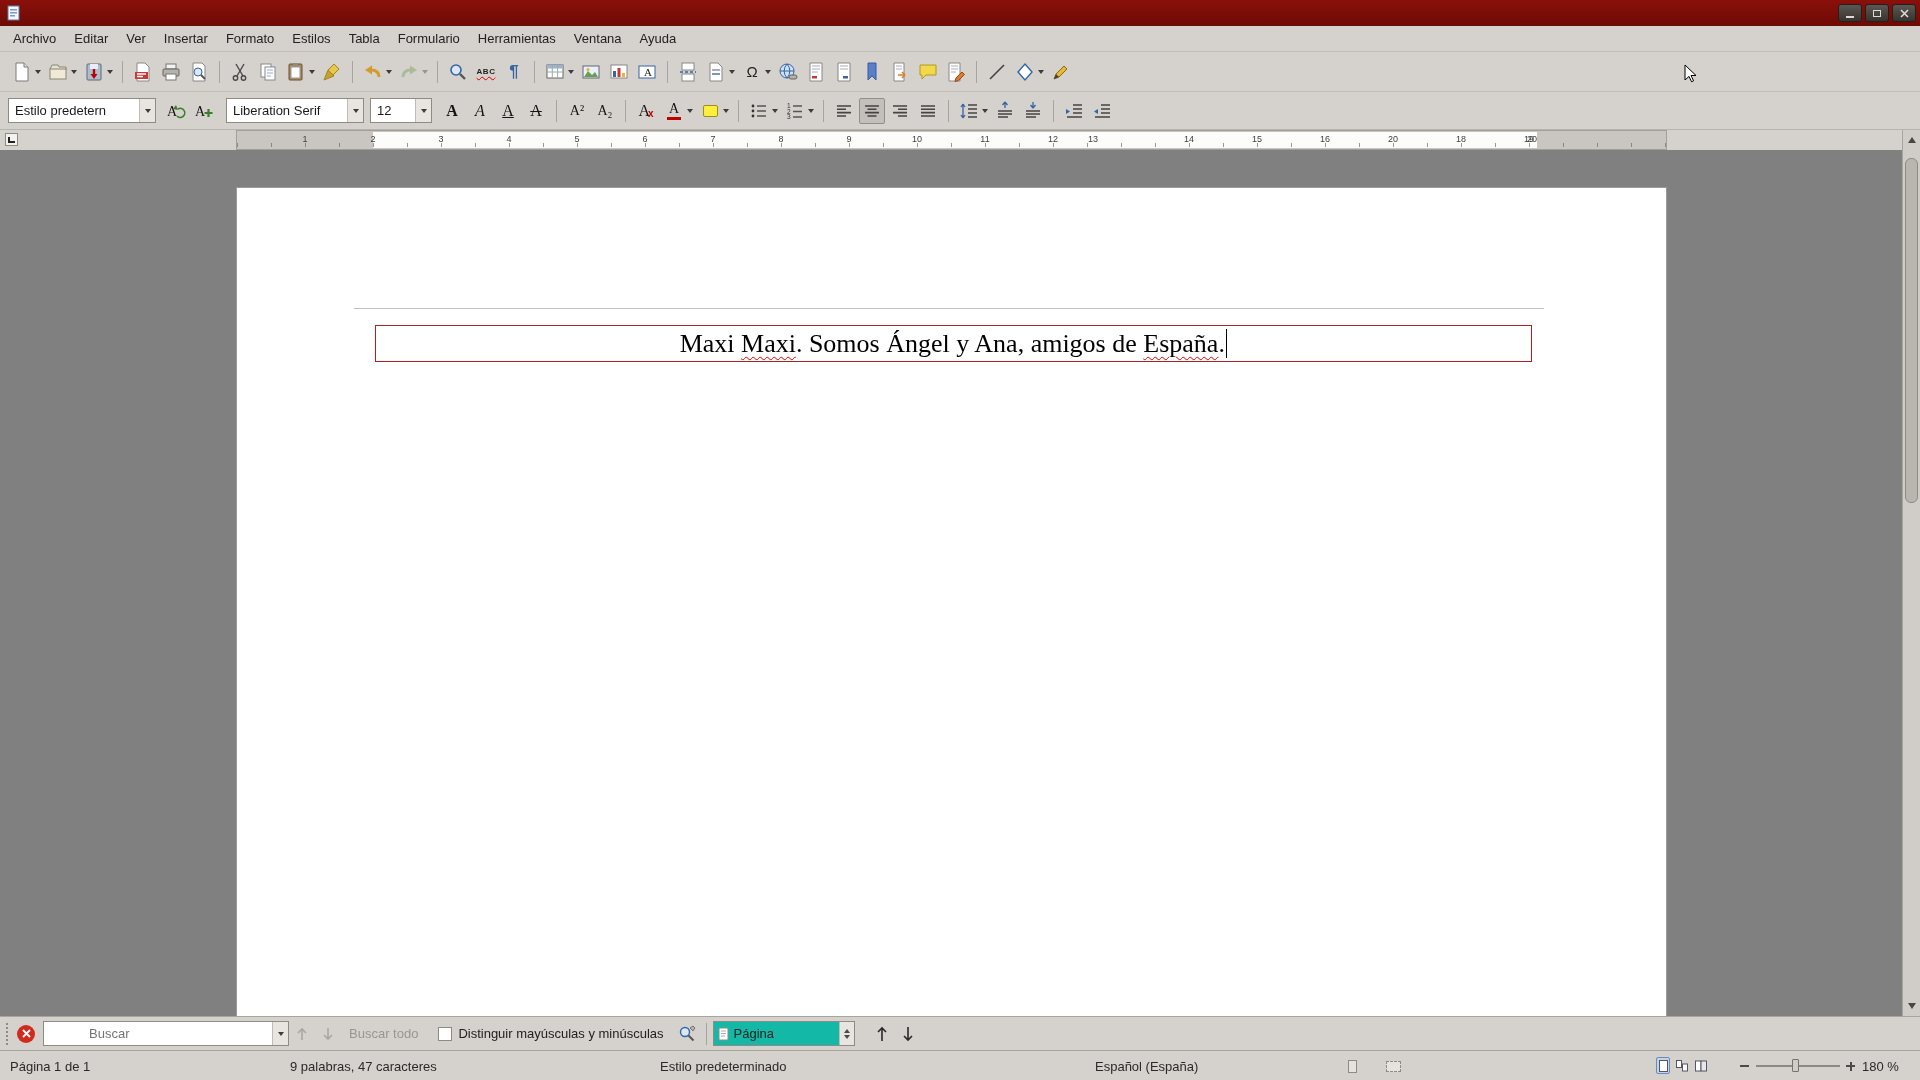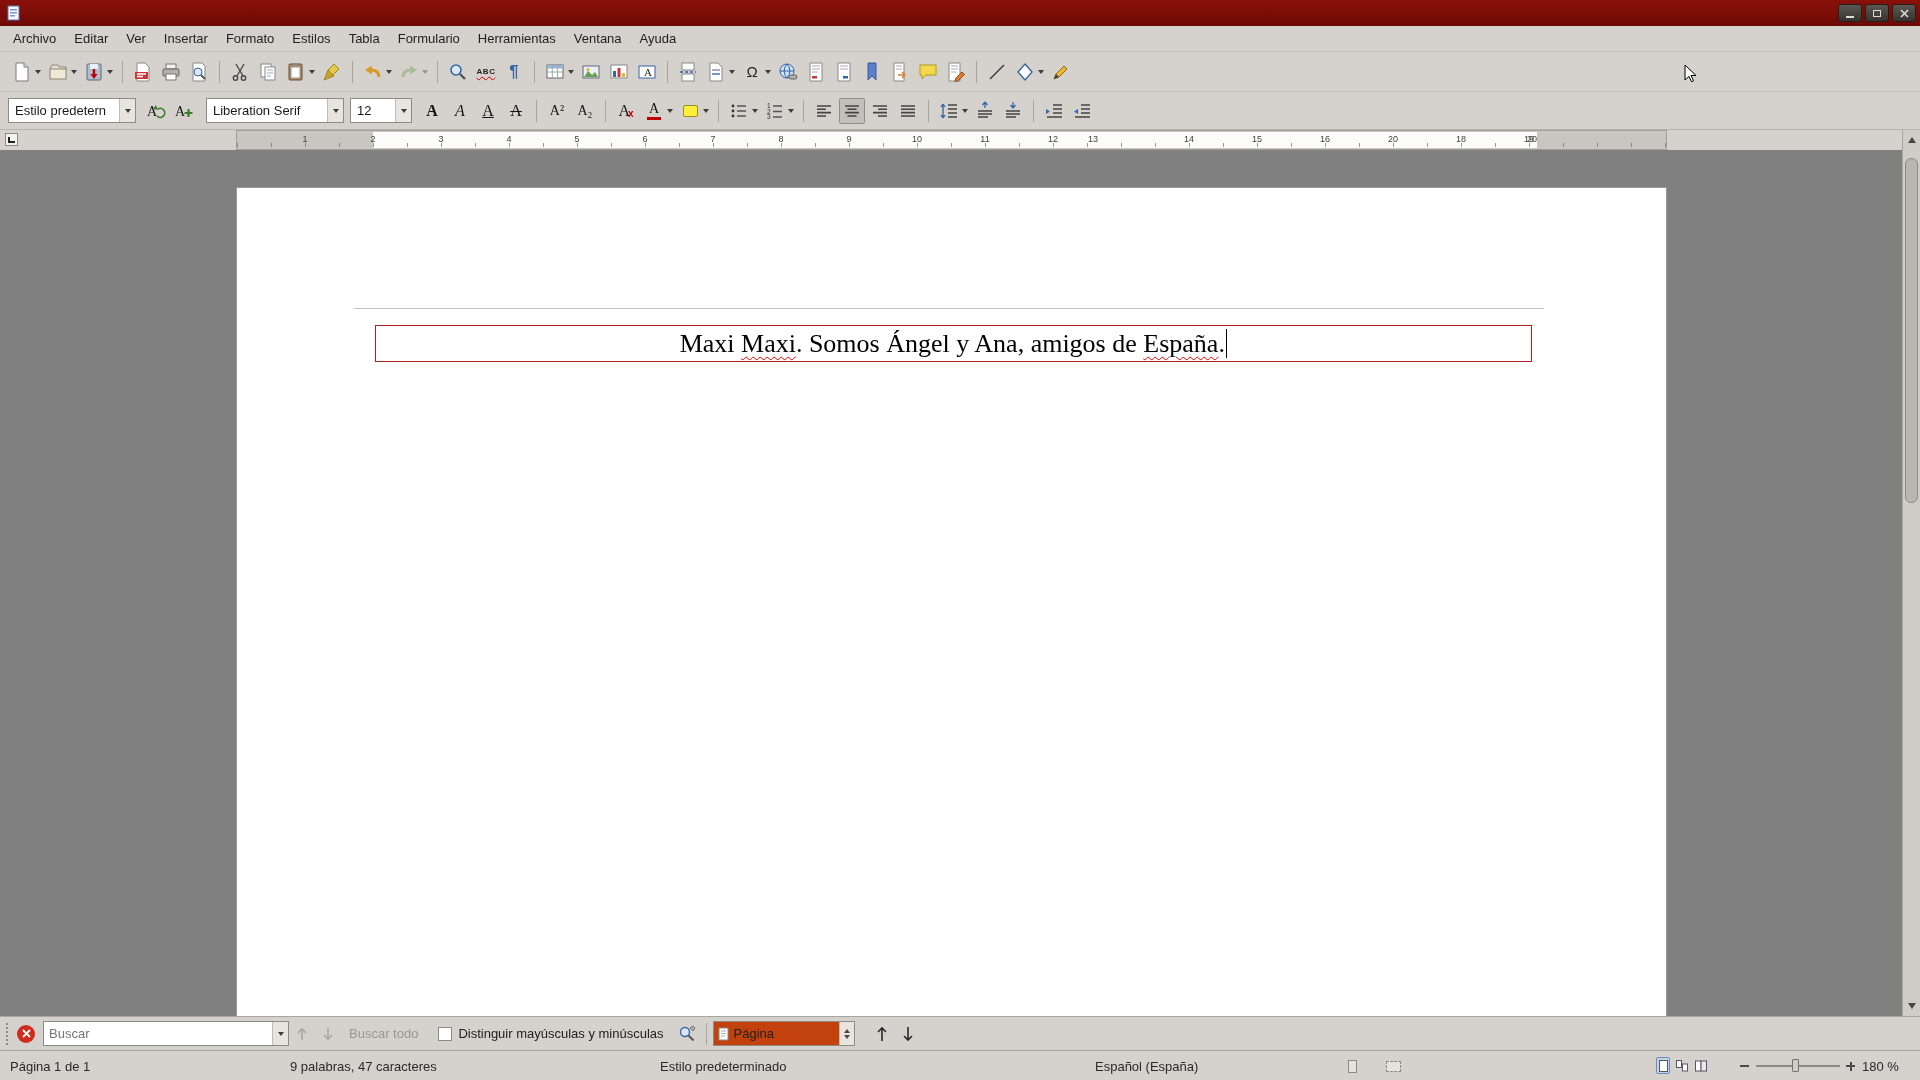--- a/index.html
+++ b/index.html
@@ -93,29 +93,29 @@
   .sthumb{position:absolute;left:2px;right:2px;top:28px;height:345px;background:#bob;background:#b9b5af;
     border:1px solid #8e8a84;border-radius:6px;}
 
   
   .findbar{position:absolute;left:0;right:0;bottom:30px;height:34px;background:#d5d1cc;
     border-top:1px solid #a8a49e;display:flex;align-items:center;font-size:13px;color:#222;}
   .grip{width:5px;height:22px;border-left:2px dotted #8e8a84;margin:0 6px 0 6px;}
   .closefind{width:18px;height:18px;border-radius:50%;background:#d02b1f;display:flex;
     align-items:center;justify-content:center;margin-right:8px;flex:0 0 auto;}
   .searchbox{width:246px;height:25px;background:#fff;border:1px solid #8e8a84;display:flex;
-    flex:0 0 auto;}
+    flex:0 0 auto;padding-left:40px;}
   .searchbox input{border:none;outline:none;flex:1;font-size:13px;padding:0 5px;
     font-family:"Liberation Sans",sans-serif;color:#222;background:transparent;min-width:0;}
   .searchbox .cdd{width:16px;align-self:stretch;border-left:1px solid #bfbbb5;background:#e8e4df;
     display:flex;align-items:center;justify-content:center;}
   .findnav{width:26px;height:26px;display:flex;align-items:center;justify-content:center;flex:0 0 auto;}
   .graytext{color:#9a968f;margin:0 8px;}
   .cbx{width:14px;height:14px;background:#fff;border:1px solid #8e8a84;margin:0 6px 0 12px;flex:0 0 auto;}
-  .navbox{width:142px;height:25px;background:#c2410c;border:1px solid #8e8a84;display:flex;
+  .navbox{width:142px;height:25px;background:#14b8a6;border:1px solid #8e8a84;display:flex;
     align-items:center;padding-left:4px;gap:5px;flex:0 0 auto;position:relative;}
   .spinner{margin-left:auto;width:15px;align-self:stretch;border-left:1px solid #bfbbb5;
     background:#e8e4df;display:flex;flex-direction:column;align-items:center;justify-content:center;gap:2px;}
   .spin-t{width:0;height:0;border-left:3px solid transparent;border-right:3px solid transparent;
     border-bottom:4px solid #4a4a4a;}
   .spin-b{width:0;height:0;border-left:3px solid transparent;border-right:3px solid transparent;
     border-top:4px solid #4a4a4a;}
 
   
   .statusbar{position:absolute;left:0;right:0;bottom:0;height:30px;background:#d5d1cc;
@@ -408,21 +408,21 @@
       </span>
     <span class="tb">
         <svg width="22" height="22">
           <path d="M4 18l2-5 8-8 3 3-8 8z" fill="#e8b830" stroke="#8a6a10"></path>
           <path d="M4 18l2-5 3 3z" fill="#444"></path>
         </svg>
       </span>
   </div>
 
   <div class="toolbar fmt">
-    <span class="combo" style="width:128px">
+    <span class="combo" style="width:148px">
       <span>Estilo predetern</span>
       <span class="cdd">
           <span class="tri"></span>
         </span>
     </span>
     <span class="tb">
         <svg width="22" height="22">
           <text x="2" y="16" font-family="Liberation Serif,serif" font-size="14" fill="#141414">A</text>
           <path d="M13 9a4.5 4.5 0 1 1-1 7" stroke="#3a7d2c" fill="none" stroke-width="1.6"></path>
           <path d="M11 5l2 5-5-1z" fill="#3a7d2c"></path>

